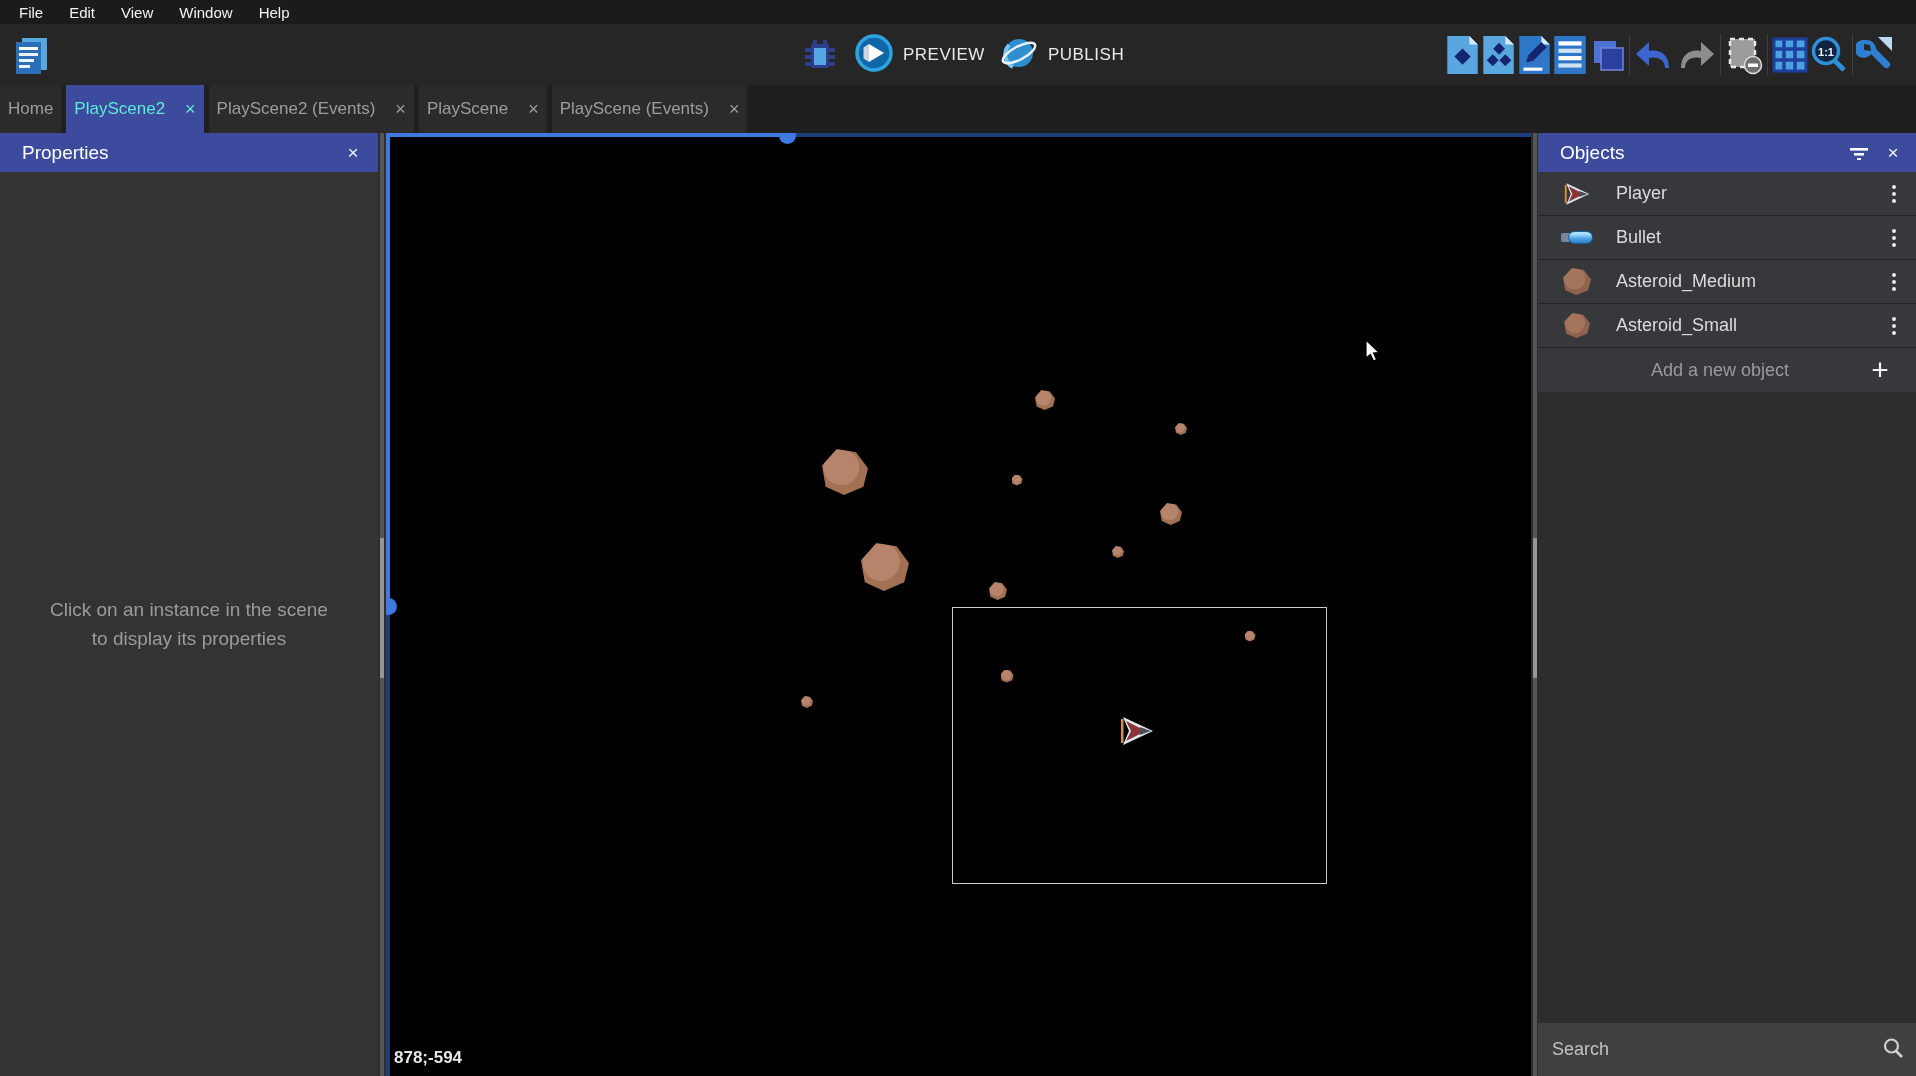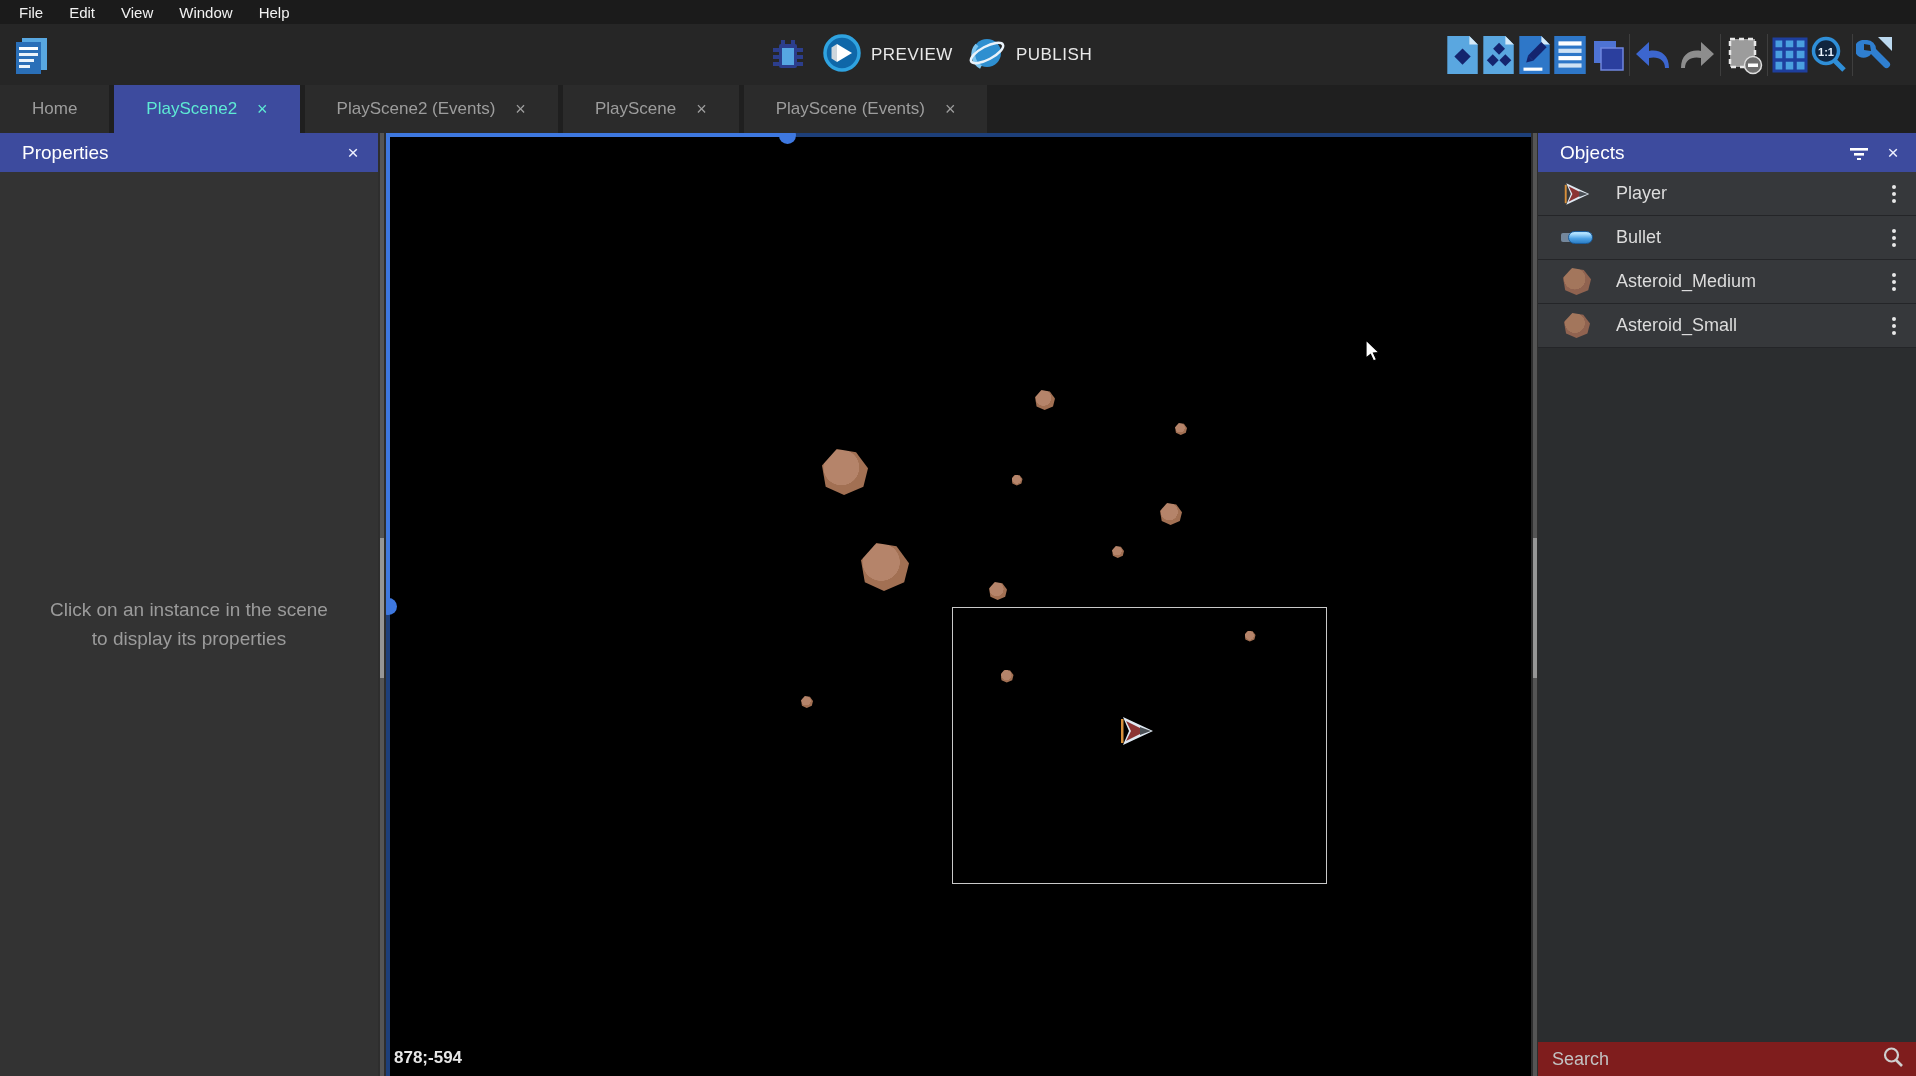--- a/index.html
+++ b/index.html
@@ -9,31 +9,31 @@
 
   
   .menubar{position:absolute;left:0;top:0;width:1916px;height:24px;background:#1b1b1b;
            display:flex;align-items:center;padding-left:8px;gap:4px;}
   .menubar .mitem{color:#f2f2f2;font-size:15px;padding:2px 11px;cursor:default;}
 
   
   .toolbar{position:absolute;left:0;top:24px;width:1916px;height:61px;background:#262626;}
   .tbtn{display:flex;align-items:center;justify-content:center;}
   .pm-btn{position:absolute;left:8px;top:8px;width:46px;height:46px;}
-  .center-group{position:absolute;left:768px;top:0;height:61px;display:flex;align-items:center;gap:14px;}
+  .center-group{position:absolute;left:800px;top:0;height:61px;display:flex;align-items:center;gap:14px;}
   .launch-btn{display:flex;align-items:center;gap:9px;}
   .launch-label{color:#e9e9e9;font-size:17px;letter-spacing:.5px;}
   .right-group{position:absolute;right:20px;top:0;height:61px;display:flex;align-items:center;gap:0;}
   .tsep{width:1px;height:42px;background:#3e3e3e;margin:0 3px;}
 
   
   .tabbar{position:absolute;left:0;top:85px;width:1916px;height:48px;background:#1f1f1f;
           display:flex;align-items:stretch;gap:5px;}
   .tab{background:#2b2b2b;color:#9d9d9d;font-size:17px;display:flex;align-items:center;
-       padding:0 32px;gap:20px;white-space:nowrap;}
+       padding:0 8px;gap:20px;white-space:nowrap;}
   .tab.active{background:#3d4b9e;color:#5eead4;}
   .tab .tclose{font-size:18px;color:inherit;line-height:1;}
 
   
   .panel-header{height:39px;background:#3d4b9e;display:flex;align-items:center;color:#fff;}
   .panel-title{font-size:19px;flex:1;}
   .hbtn{color:#eef1ff;font-size:19px;display:flex;align-items:center;justify-content:center;width:34px;height:34px;}
 
   .properties-panel{position:absolute;left:0;top:133px;width:378px;height:943px;background:#333333;}
   .properties-panel .panel-header{padding:0 8px 0 22px;}
@@ -67,21 +67,21 @@
   .objects-panel{position:absolute;left:1538px;top:133px;width:378px;height:943px;background:#2b2d2f;}
   .objects-panel .panel-header{padding:0 6px 0 22px;}
   .obj-row{height:44px;background:#36383b;border-bottom:1px solid #242528;display:flex;align-items:center;}
   .obj-icon{width:78px;display:flex;align-items:center;justify-content:center;}
   .obj-label{flex:1;color:#dcdcdc;font-size:18px;}
   .kebab{width:44px;display:flex;flex-direction:column;align-items:center;justify-content:center;gap:3px;}
   .kebab i{width:4px;height:4px;border-radius:50%;background:#e8e8e8;}
   .add-row{height:44px;background:#36383b;display:flex;align-items:center;padding:0 14px 0 0;}
   .add-label{flex:1;text-align:center;color:#9a9a9a;font-size:18px;padding-left:44px;}
   .add-plus{color:#f0f0f0;font-size:30px;font-weight:400;width:44px;text-align:center;line-height:1;}
-  .search-bar{position:absolute;left:0;bottom:0;width:378px;height:34px;background:#7f1d1d;
+  .search-bar{position:absolute;left:0;bottom:0;width:378px;height:53px;background:#404040;
               display:flex;align-items:center;padding:0 12px;}
   .search-input{flex:1;background:transparent;border:none;outline:none;color:#e8e8e8;font-size:18px;
                 font-family:inherit;}
   .search-input::placeholder{color:#c2c2c2;opacity:1;}
 
   
   .bullet-shape{position:relative;width:32px;height:13px;}
   .bullet-shape .bcap{position:absolute;left:0;top:2px;width:10px;height:9px;background:#74879c;border-radius:2px;}
   .bullet-shape .bbody{position:absolute;left:7px;top:0;width:25px;height:13px;border-radius:7px;
      background:linear-gradient(#aee0ff 15%,#4da2e6 60%,#2d7fc6);border:1px solid #1b5e9e;}
@@ -385,20 +385,24 @@
         <span class="ast-shape" style="width:26px;height:25px;background:radial-gradient(circle at 42% 40%, #a3765c 0 46%, #906350 47% 100%);"></span>
       </span>
       <span class="obj-label">Asteroid_Small</span>
       <span class="kebab">
           <i></i>
           <i></i>
           <i></i>
         </span>
     </div>
 
+    <div class="add-row">
+      <span class="add-label">Add a new object</span>
+      <span class="add-plus">+</span>
+    </div>
 
     <div class="search-bar">
       <input class="search-input" type="text" placeholder="Search" style="">
       <span>
         <svg width="22" height="22" viewBox="0 0 22 22">
           <circle cx="9.5" cy="9" r="6.5" fill="none" stroke="#cfcfcf" stroke-width="2.2"></circle>
           <line x1="14" y1="14" x2="20" y2="20" stroke="#cfcfcf" stroke-width="2.6"></line>
         </svg>
       </span>
     </div>

